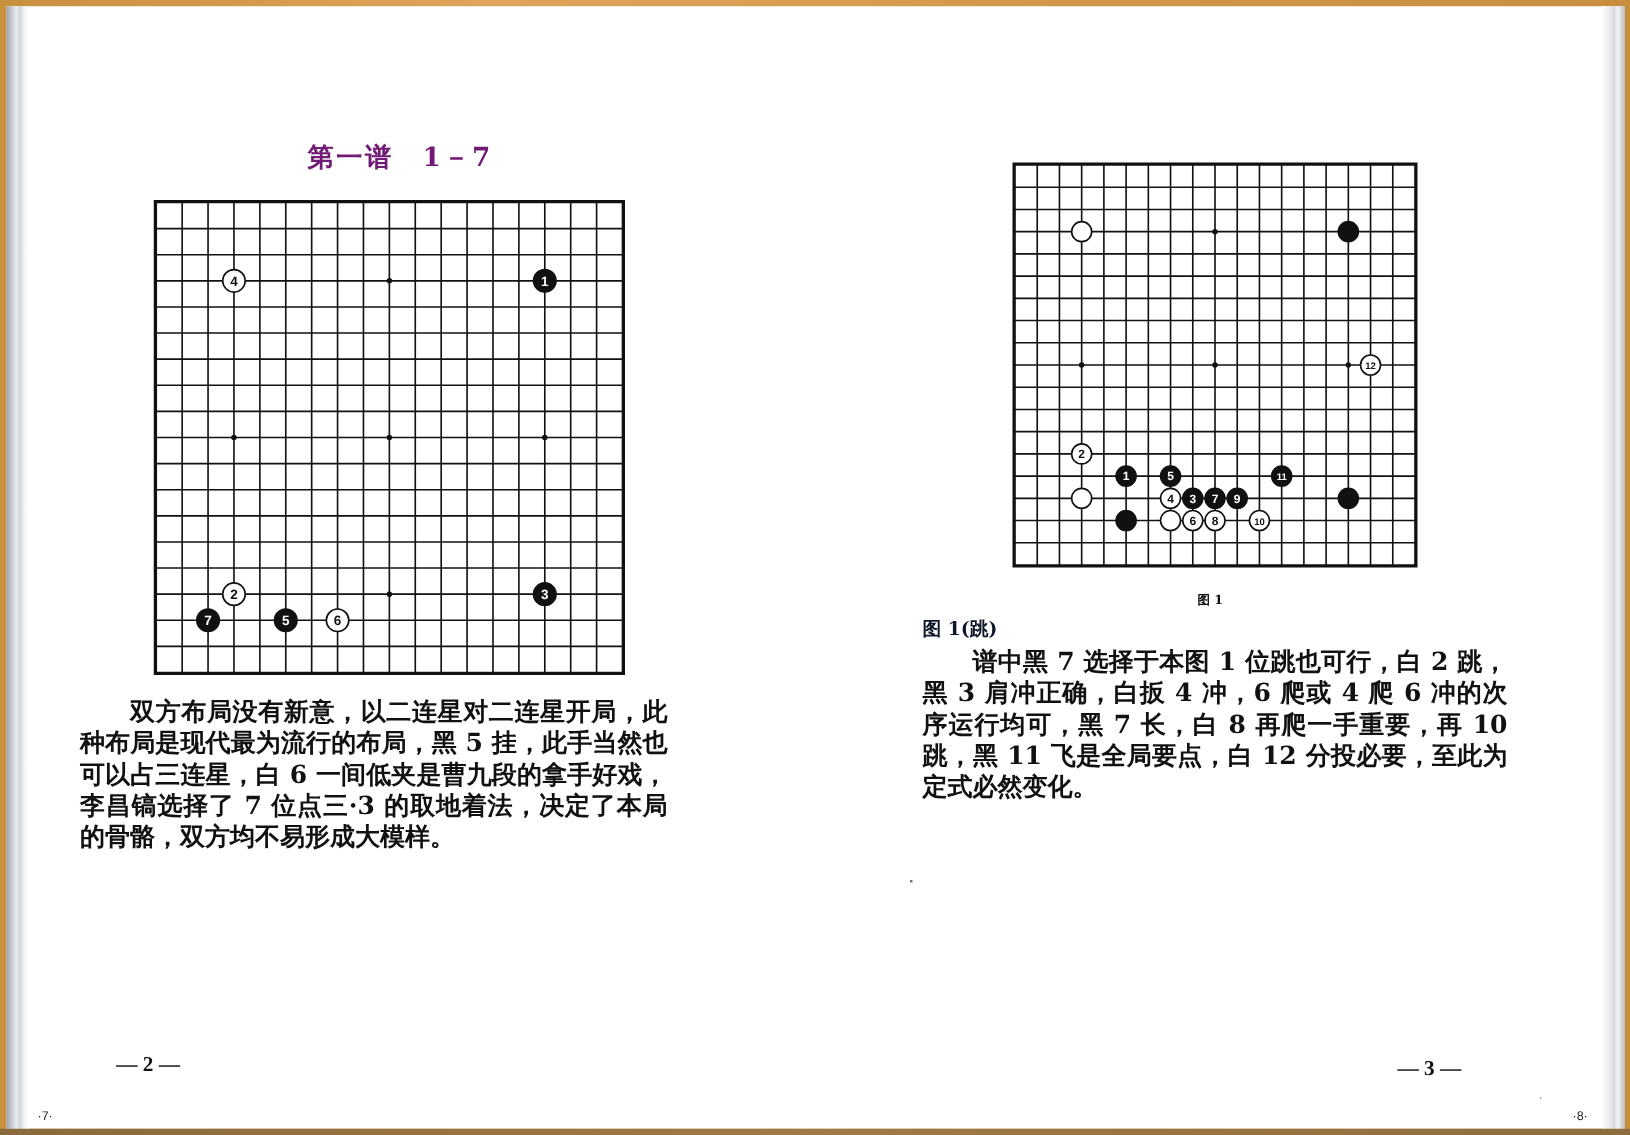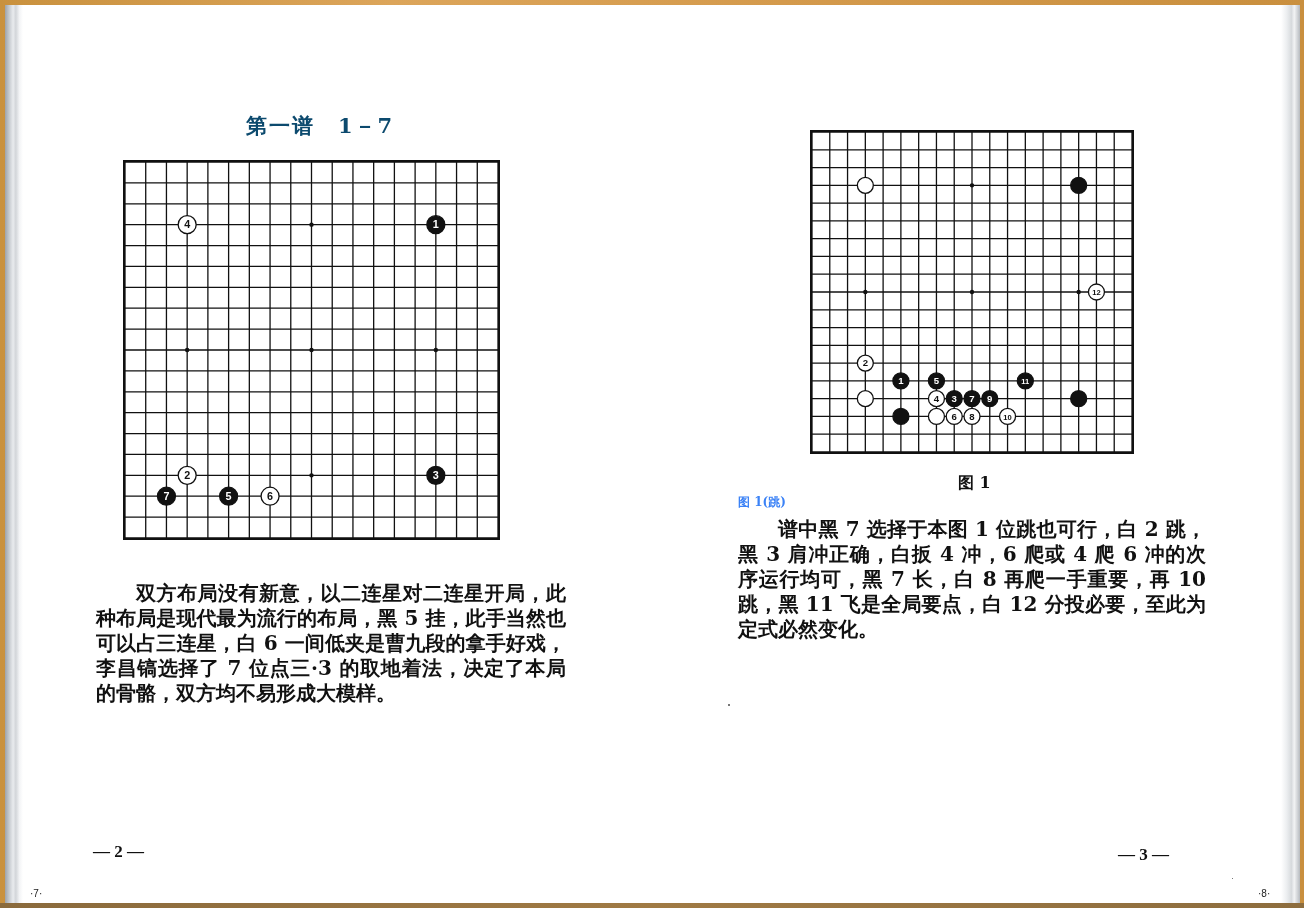--- a/index.html
+++ b/index.html
@@ -19,37 +19,37 @@
   .edge-right {
     position: absolute; left: 1281px; top: 5px; width: 19px; height: 898px;
     background: linear-gradient(90deg, #ffffff 0%, #eceef0 30%, #d7dadd 55%, #f2f3f4 70%, #b6babf 100%);
   }
   .wood-bottom {
     position: absolute; left: 0; top: 903px; width: 1304px; height: 5px;
     background: linear-gradient(90deg, #8a6a3c, #a07a44, #8d6d3e);
   }
   .title {
     position: absolute; left: 246px; top: 112px; font-size: 21px; font-weight: bold;
-    color: #0c4a6e; letter-spacing: 2px; white-space: pre;
+    color: #701a75; letter-spacing: 2px; white-space: pre;
   }
   .board {
     position: absolute; border: 2px solid #111; box-sizing: content-box;
   }
   .board svg { position: absolute; left: 0; top: 0; overflow: visible; }
   .stone-label { font-family: "Liberation Sans", sans-serif; font-weight: bold; }
   .para {
     position: absolute; font-size: 20px; line-height: 25px; color: #111;
     font-weight: bold; text-align: justify;
   }
   .para p { margin: 0; text-indent: 2em; }
   .caption {
-    position: absolute; font-size: 16px; font-weight: bold; color: #111;
+    position: absolute; font-size: 10px; font-weight: bold; color: #111;
   }
   .subhead {
-    position: absolute; font-size: 12px; font-weight: bold; color: #3b82f6;
+    position: absolute; font-size: 15px; font-weight: bold; color: #0f172a;
   }
   .folio {
     position: absolute; font-size: 17px; font-weight: bold; color: #111; white-space: pre;
     font-family: "Liberation Serif", serif;
   }
   .scan-num {
     position: absolute; font-size: 10px; color: #222; font-family: "Liberation Sans", sans-serif;
   }
   .speck { position: absolute; width: 2px; height: 2px; background: #777; }
 </style>
@@ -137,21 +137,21 @@
           <circle cx="145.05555555555554" cy="334.22222222222223" r="9" fill="#fff" stroke="#111" stroke-width="1.3"></circle>
           <text x="145.05555555555554" y="338.0022222222222" text-anchor="middle" class="stone-label" font-size="10.799999999999999" fill="#111">6</text>
         </g>
         <g>
           <circle cx="41.44444444444444" cy="334.22222222222223" r="9" fill="#111" stroke="#111" stroke-width="1.3"></circle>
           <text x="41.44444444444444" y="338.0022222222222" text-anchor="middle" class="stone-label" font-size="10.799999999999999" fill="#fff">7</text>
         </g>
       </svg>
   </div>
 
-  <div class="para" style="left:96px; top:557px; width:470px;margin-top:24px;">
+  <div class="para" style="left:64px; top:557px; width:470px;">
     <p>双方布局没有新意，以二连星对二连星开局，此种布局是现代最为流行的布局，黑 5 挂，此手当然也可以占三连星，白 6 一间低夹是曹九段的拿手好戏，李昌镐选择了 7 位点三·3 的取地着法，决定了本局的骨骼，双方均不易形成大模样。</p>
   </div>
 
   <div class="folio" style="left:93px; top:842px;">— 2 —</div>
   <div class="scan-num" style="left:30px; top:888px;">·7·</div>
 </div>
 
 <div>
   <div class="board" id="board-right" style="left:810px; top:130px; width:320px; height:320px;text-decoration:underline;">
     <svg id="svg-right" width="320" height="320">

